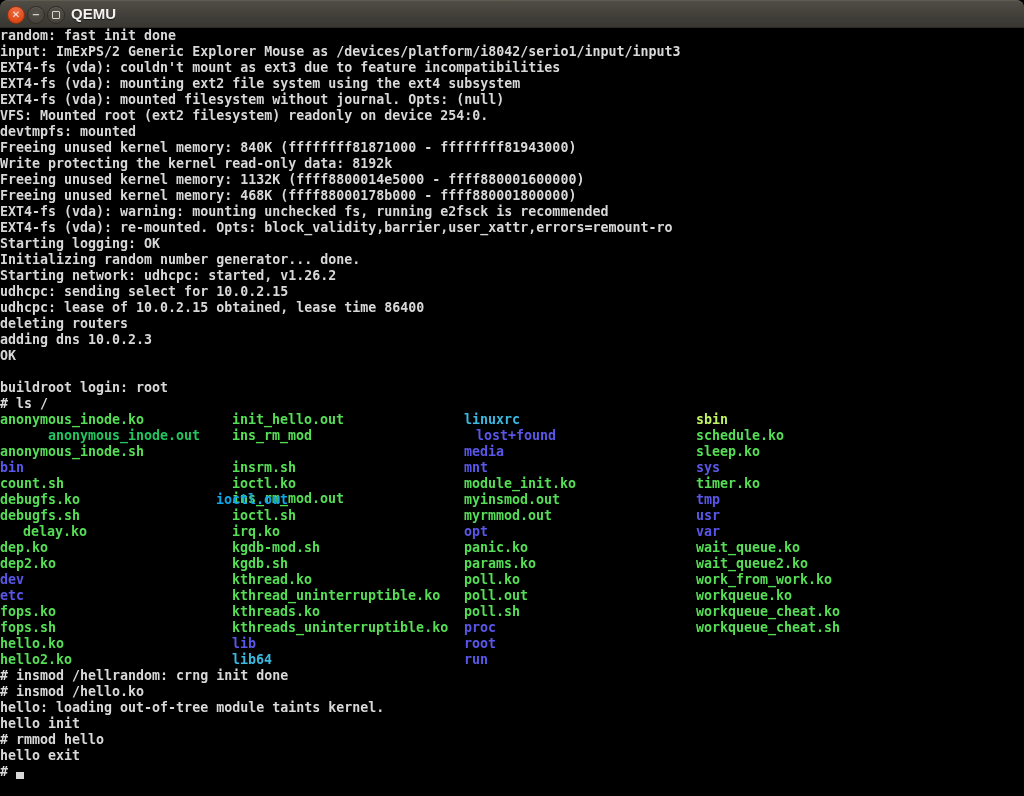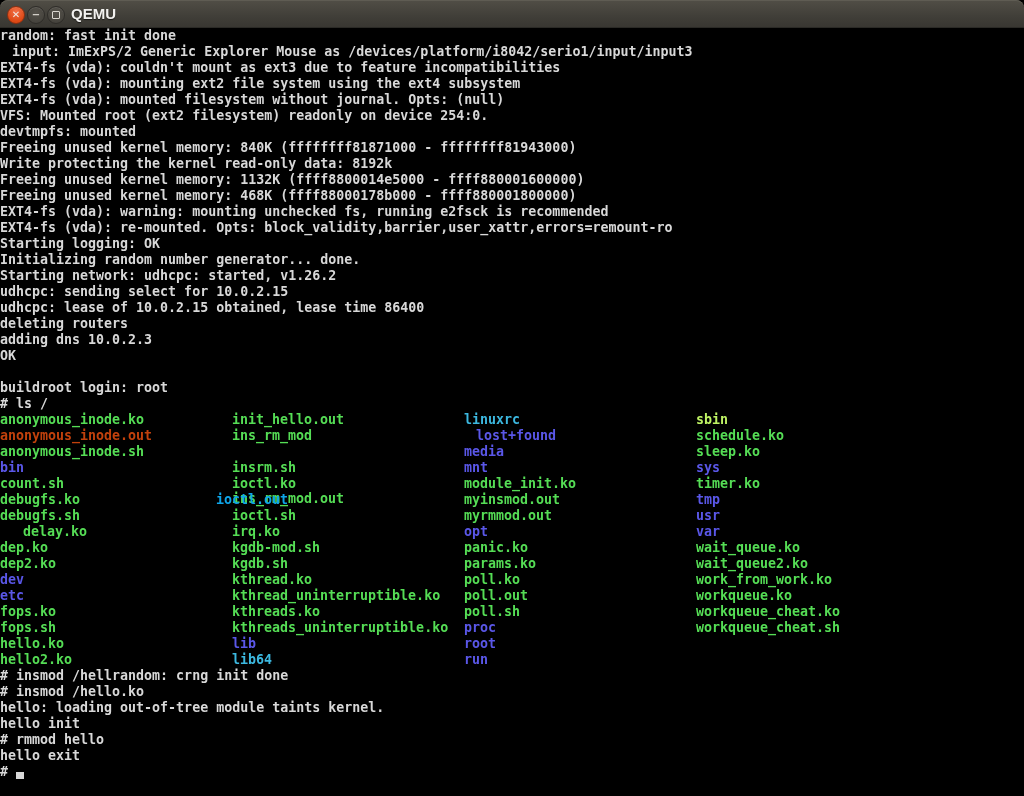--- a/index.html
+++ b/index.html
@@ -64,21 +64,21 @@
     <span class="glyph">−</span>
   </div>
   <div class="wbtn max">
     <span class="maxsquare"></span>
   </div>
   <div class="title">QEMU</div>
 </div>
 
 <div class="terminal" style="background: rgb(0, 0, 0);">
     <div class="row"><span style="left: 0px; color: rgb(216, 216, 216);">random: fast init done</span></div>
-    <div class="row"><span style="left: 0px; color: rgb(216, 216, 216); padding-left: 12px;">input: ImExPS/2 Generic Explorer Mouse as /devices/platform/i8042/serio1/input/input3</span></div>
+    <div class="row"><span style="left: 0px; color: rgb(216, 216, 216);">input: ImExPS/2 Generic Explorer Mouse as /devices/platform/i8042/serio1/input/input3</span></div>
     <div class="row"><span style="left: 0px; color: rgb(216, 216, 216);">EXT4-fs (vda): couldn't mount as ext3 due to feature incompatibilities</span></div>
     <div class="row"><span style="left: 0px; color: rgb(216, 216, 216);">EXT4-fs (vda): mounting ext2 file system using the ext4 subsystem</span></div>
     <div class="row"><span style="left: 0px; color: rgb(216, 216, 216);">EXT4-fs (vda): mounted filesystem without journal. Opts: (null)</span></div>
     <div class="row"><span style="left: 0px; color: rgb(216, 216, 216);">VFS: Mounted root (ext2 filesystem) readonly on device 254:0.</span></div>
     <div class="row"><span style="left: 0px; color: rgb(216, 216, 216);">devtmpfs: mounted</span></div>
     <div class="row"><span style="left: 0px; color: rgb(216, 216, 216);">Freeing unused kernel memory: 840K (ffffffff81871000 - ffffffff81943000)</span></div>
     <div class="row"><span style="left: 0px; color: rgb(216, 216, 216);">Write protecting the kernel read-only data: 8192k</span></div>
     <div class="row"><span style="left: 0px; color: rgb(216, 216, 216);">Freeing unused kernel memory: 1132K (ffff8800014e5000 - ffff880001600000)</span></div>
     <div class="row"><span style="left: 0px; color: rgb(216, 216, 216);">Freeing unused kernel memory: 468K (ffff88000178b000 - ffff880001800000)</span></div>
     <div class="row"><span style="left: 0px; color: rgb(216, 216, 216);">EXT4-fs (vda): warning: mounting unchecked fs, running e2fsck is recommended</span></div>
@@ -88,21 +88,21 @@
     <div class="row"><span style="left: 0px; color: rgb(216, 216, 216);">Starting network: udhcpc: started, v1.26.2</span></div>
     <div class="row"><span style="left: 0px; color: rgb(216, 216, 216);">udhcpc: sending select for 10.0.2.15</span></div>
     <div class="row"><span style="left: 0px; color: rgb(216, 216, 216);">udhcpc: lease of 10.0.2.15 obtained, lease time 86400</span></div>
     <div class="row"><span style="left: 0px; color: rgb(216, 216, 216);">deleting routers</span></div>
     <div class="row"><span style="left: 0px; color: rgb(216, 216, 216);">adding dns 10.0.2.3</span></div>
     <div class="row"><span style="left: 0px; color: rgb(216, 216, 216);">OK</span></div>
     <div class="row"></div>
     <div class="row"><span style="left: 0px; color: rgb(216, 216, 216);">buildroot login: root</span></div>
     <div class="row"><span style="left: 0px; color: rgb(216, 216, 216);"># ls /</span></div>
     <div class="row"><span style="left: 0px; color: rgb(85, 221, 85);">anonymous_inode.ko</span><span style="left: 232px; color: rgb(85, 221, 85);">init_hello.out</span><span style="left: 464px; color: rgb(60, 184, 224);">linuxrc</span><span style="left: 696px; color: #bef264;">sbin</span></div>
-    <div class="row"><span style="left: 0px; color: #c2410c;">anonymous_inode.out</span><span style="left: 232px; color: rgb(85, 221, 85);">ins_rm_mod</span><span style="left: 476px; color: rgb(90, 87, 232);">lost+found</span><span style="left: 696px; color: rgb(85, 221, 85);">schedule.ko</span></div>
+    <div class="row"><span style="left: 0px; color: #22c55e; padding-left: 48px;">anonymous_inode.out</span><span style="left: 232px; color: rgb(85, 221, 85);">ins_rm_mod</span><span style="left: 476px; color: rgb(90, 87, 232);">lost+found</span><span style="left: 696px; color: rgb(85, 221, 85);">schedule.ko</span></div>
     <div class="row"><span style="left: 0px; color: rgb(85, 221, 85);">anonymous_inode.sh</span><span style="left: 232px; color: rgb(85, 221, 85); margin-top: 47px;">ins_rm_mod.out</span><span style="left: 464px; color: rgb(90, 87, 232);">media</span><span style="left: 696px; color: rgb(85, 221, 85);">sleep.ko</span></div>
     <div class="row"><span style="left: 0px; color: rgb(90, 87, 232);">bin</span><span style="left: 232px; color: rgb(85, 221, 85);">insrm.sh</span><span style="left: 464px; color: rgb(90, 87, 232);">mnt</span><span style="left: 696px; color: rgb(90, 87, 232);">sys</span></div>
     <div class="row"><span style="left: 0px; color: rgb(85, 221, 85);">count.sh</span><span style="left: 232px; color: rgb(85, 221, 85);">ioctl.ko</span><span style="left: 464px; color: rgb(85, 221, 85);">module_init.ko</span><span style="left: 696px; color: rgb(85, 221, 85);">timer.ko</span></div>
     <div class="row"><span style="left: 0px; color: rgb(85, 221, 85);">debugfs.ko</span><span style="left: 216px; color: #0ea5e9;">ioctl.out</span><span style="left: 464px; color: rgb(85, 221, 85);">myinsmod.out</span><span style="left: 696px; color: rgb(90, 87, 232);">tmp</span></div>
     <div class="row"><span style="left: 0px; color: rgb(85, 221, 85);">debugfs.sh</span><span style="left: 232px; color: rgb(85, 221, 85);">ioctl.sh</span><span style="left: 464px; color: rgb(85, 221, 85);">myrmmod.out</span><span style="left: 696px; color: rgb(90, 87, 232);">usr</span></div>
     <div class="row"><span style="left: 0px; color: rgb(85, 221, 85); margin-left: 23px;">delay.ko</span><span style="left: 232px; color: rgb(85, 221, 85);">irq.ko</span><span style="left: 464px; color: rgb(90, 87, 232);">opt</span><span style="left: 696px; color: rgb(90, 87, 232);">var</span></div>
     <div class="row"><span style="left: 0px; color: rgb(85, 221, 85);">dep.ko</span><span style="left: 232px; color: rgb(85, 221, 85);">kgdb-mod.sh</span><span style="left: 464px; color: rgb(85, 221, 85);">panic.ko</span><span style="left: 696px; color: rgb(85, 221, 85);">wait_queue.ko</span></div>
     <div class="row"><span style="left: 0px; color: rgb(85, 221, 85);">dep2.ko</span><span style="left: 232px; color: rgb(85, 221, 85);">kgdb.sh</span><span style="left: 464px; color: rgb(85, 221, 85);">params.ko</span><span style="left: 696px; color: rgb(85, 221, 85);">wait_queue2.ko</span></div>
     <div class="row"><span style="left: 0px; color: rgb(90, 87, 232);">dev</span><span style="left: 232px; color: rgb(85, 221, 85);">kthread.ko</span><span style="left: 464px; color: rgb(85, 221, 85);">poll.ko</span><span style="left: 696px; color: rgb(85, 221, 85);">work_from_work.ko</span></div>
     <div class="row"><span style="left: 0px; color: rgb(90, 87, 232);">etc</span><span style="left: 232px; color: rgb(85, 221, 85);">kthread_uninterruptible.ko</span><span style="left: 464px; color: rgb(85, 221, 85);">poll.out</span><span style="left: 696px; color: rgb(85, 221, 85);">workqueue.ko</span></div>

